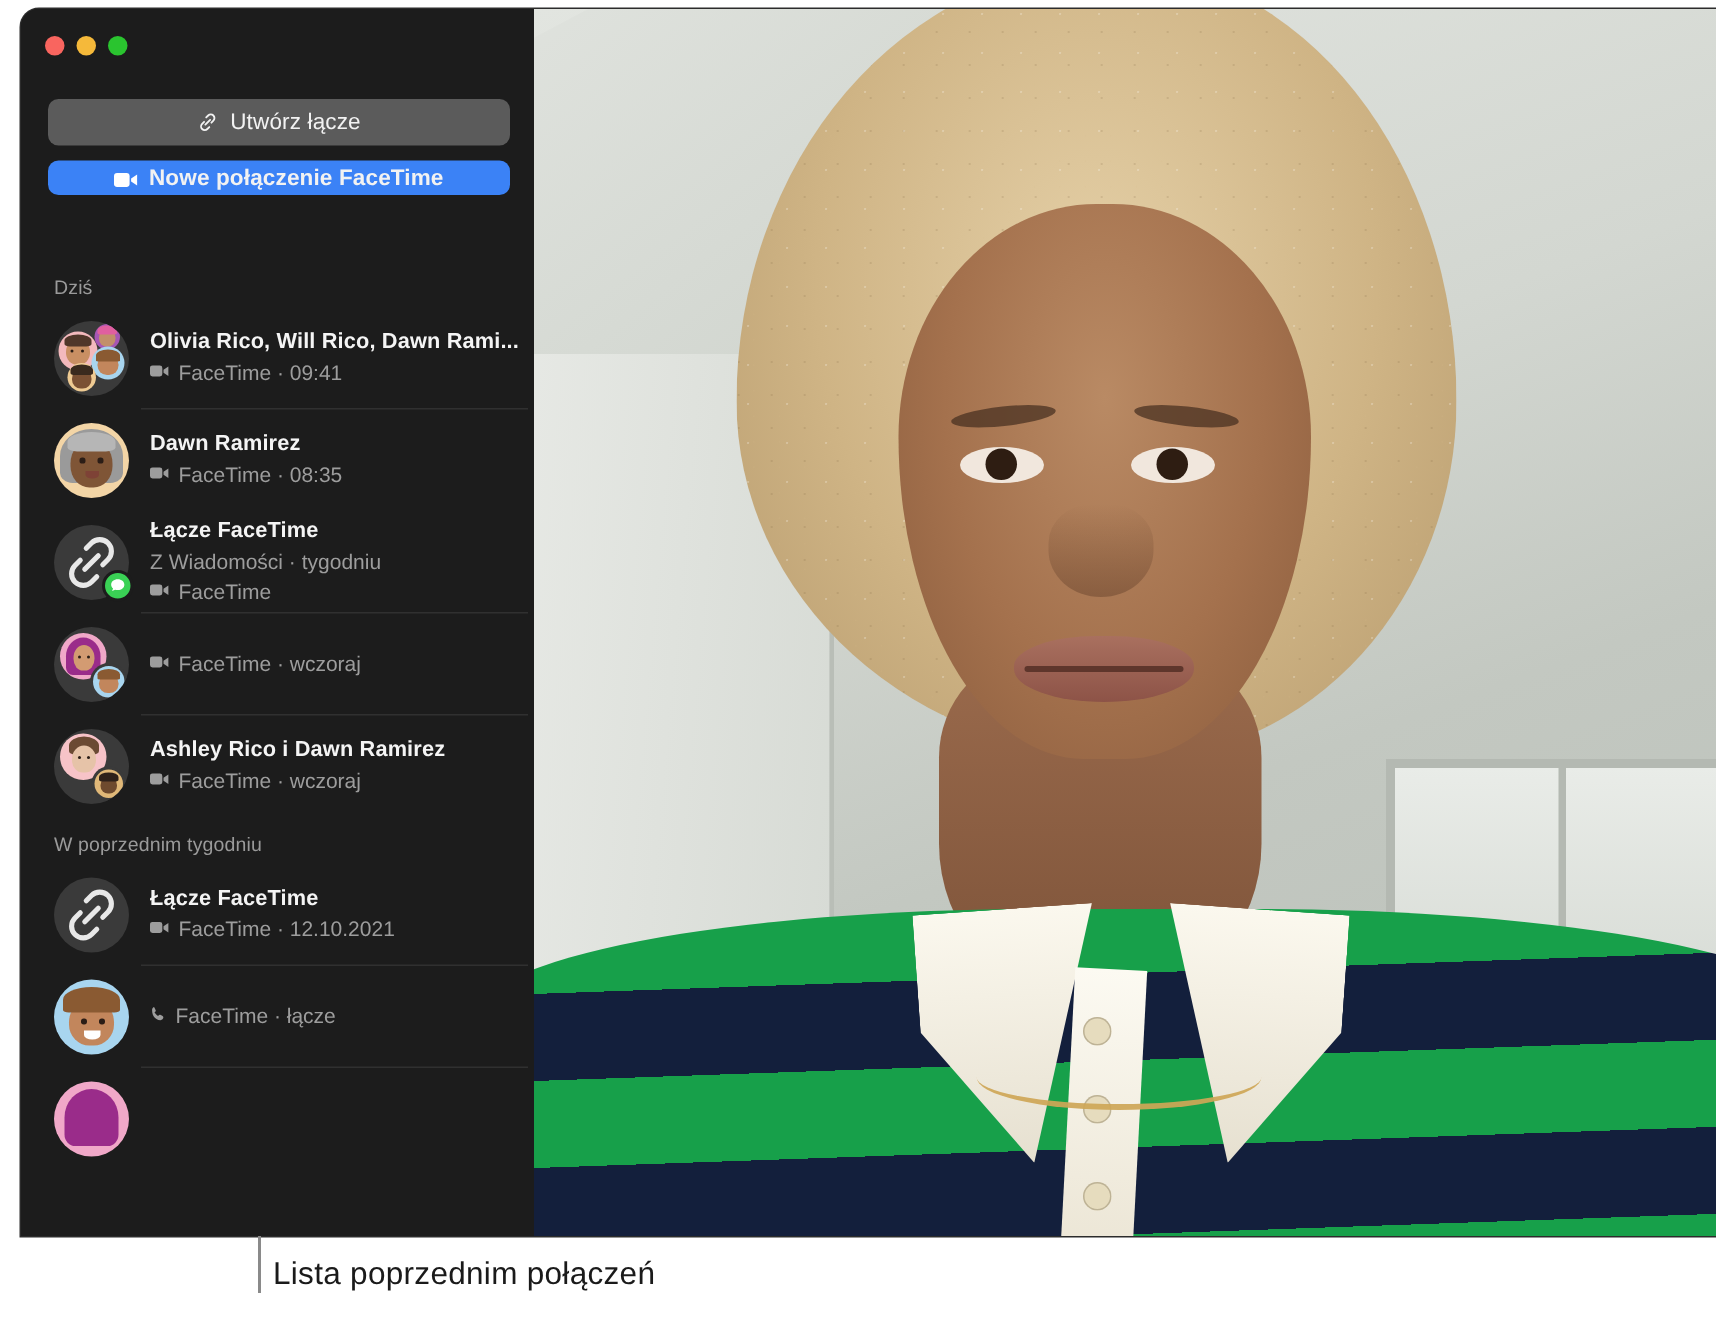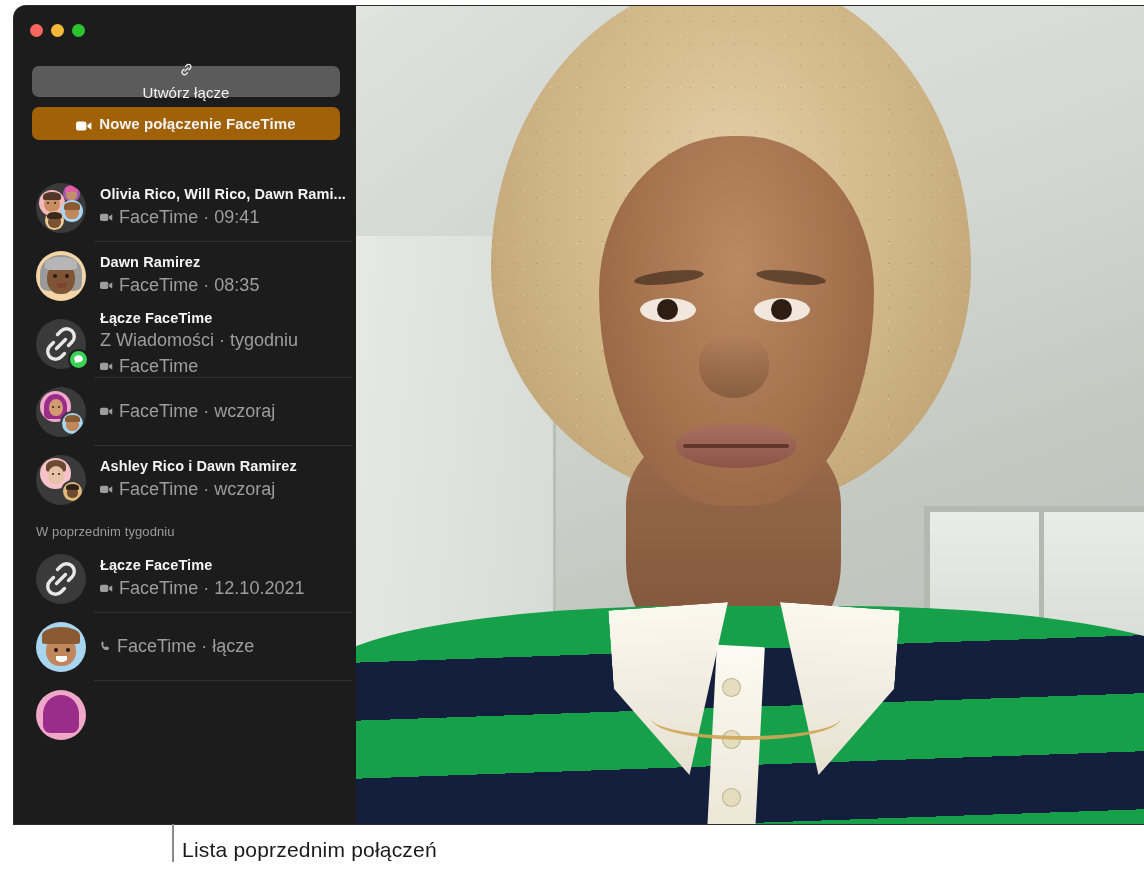--- a/index.html
+++ b/index.html
@@ -40,22 +40,22 @@
     display: flex; align-items: center; justify-content: center;
     gap: 7px;
     height: 31px; width: 100%;
     border-radius: 7px;
     font-size: 15px; color: #f2f2f2;
     letter-spacing: .1px;
     user-select: none;
     border: none;
     font-family: "Liberation Sans", sans-serif;
   }
-  .btn-link { background: #5b5b5b; margin-bottom: 10px; flex-direction: column; }
-  .btn-new  { background: #a16207; font-weight: 600; height: 33px; text-align: right; }
+  .btn-link { background: #5b5b5b; margin-bottom: 10px; }
+  .btn-new  { background: #3b82f6; font-weight: 600; height: 23px; text-align: right; }
 
   .icon-link-sm { display:inline-block; width:15px; height:15px; }
   .icon-cam-sm  { display:inline-block; width:16px; height:12px; }
 
   
   .list {
     position: absolute; left: 0; top: 168px;
     width: 342px; height: 650px;
     overflow: hidden;
   }
@@ -80,21 +80,21 @@
     position: absolute; inset: 0; border-radius: 50%;
     background: #3a3a3a; overflow: hidden;
   }
   .rowtext { margin-left: 14px; min-width: 0; flex: 1; padding-right: 8px; }
   .title {
     font-size: 14.5px; font-weight: 700; color: #f4f4f4;
     white-space: nowrap; overflow: hidden; text-overflow: ellipsis;
     letter-spacing: .1px; line-height: 1.35;
   }
   .sub {
-    font-size: 18px; color: #9d9d9d; line-height: 1.42;
+    font-size: 14px; color: #9d9d9d; line-height: 1.42;
     display: flex; align-items: center; gap: 5px;
     white-space: nowrap; overflow: hidden;
   }
   .sub.plain { display: block; }
 
   
   .mem { position: absolute; border-radius: 50%; overflow: hidden; }
   .face { position:absolute; border-radius:50% 50% 45% 45%; }
   .hair { position:absolute; border-radius:50% 50% 20% 20%; }
   .eye  { position:absolute; border-radius:50%; background:#2b1d16; }
@@ -292,20 +292,21 @@
               <rect x="0" y="1.4" width="10.4" height="9.2" rx="2.1" fill="#ffffff"></rect>
               <path d="M11.4 5 15.4 2.3v7.4L11.4 7z" fill="#ffffff"></path>
             </svg>
           </span>
           <span>Nowe połączenie FaceTime</span>
         </button>
       </div>
 
       <div class="list">
 
+        <div class="grouphead">Dziś</div>
 
         <div class="row">
           <div class="avatar-wrap">
             <div class="av-circle">
 
               <div class="mem" style="left:3px;top:7px;width:26px;height:26px;background:#f3b9bd;">
                 <div class="face" style="left:5px;top:5px;width:16px;height:17px;background:#c98f63;"></div>
                 <div class="hair" style="left:4px;top:2px;width:18px;height:8px;background:#50372a;"></div>
                 <div class="eye" style="left:8px;top:12px;width:2px;height:2px;"></div>
                 <div class="eye" style="left:15px;top:12px;width:2px;height:2px;"></div>

